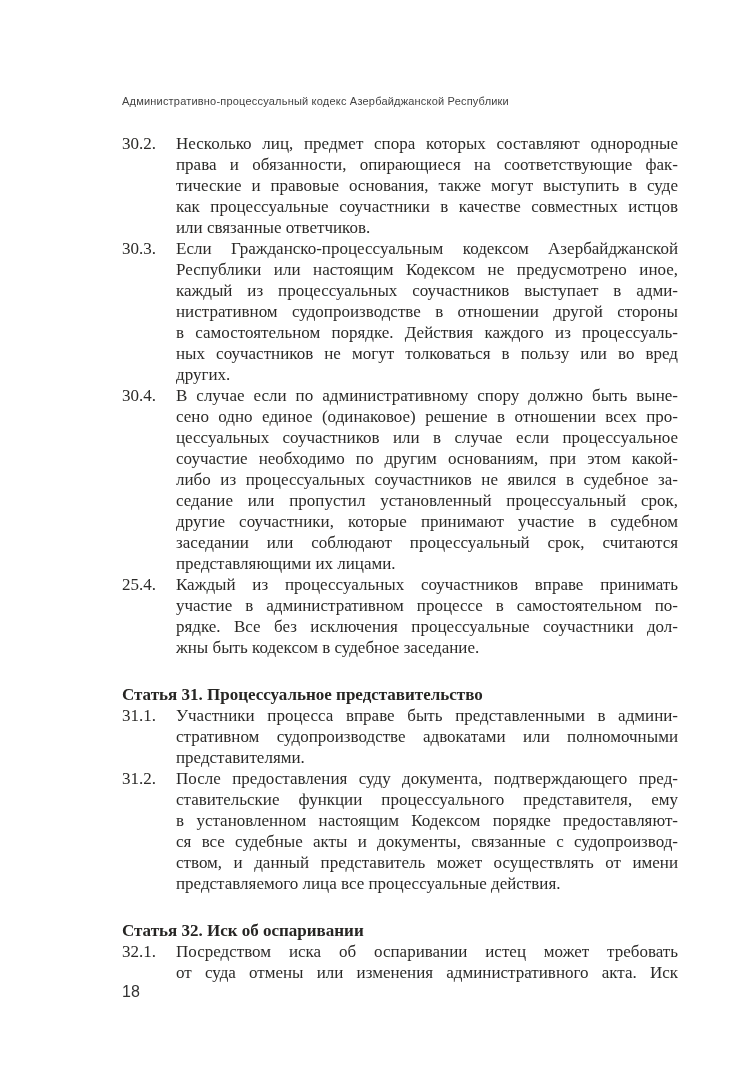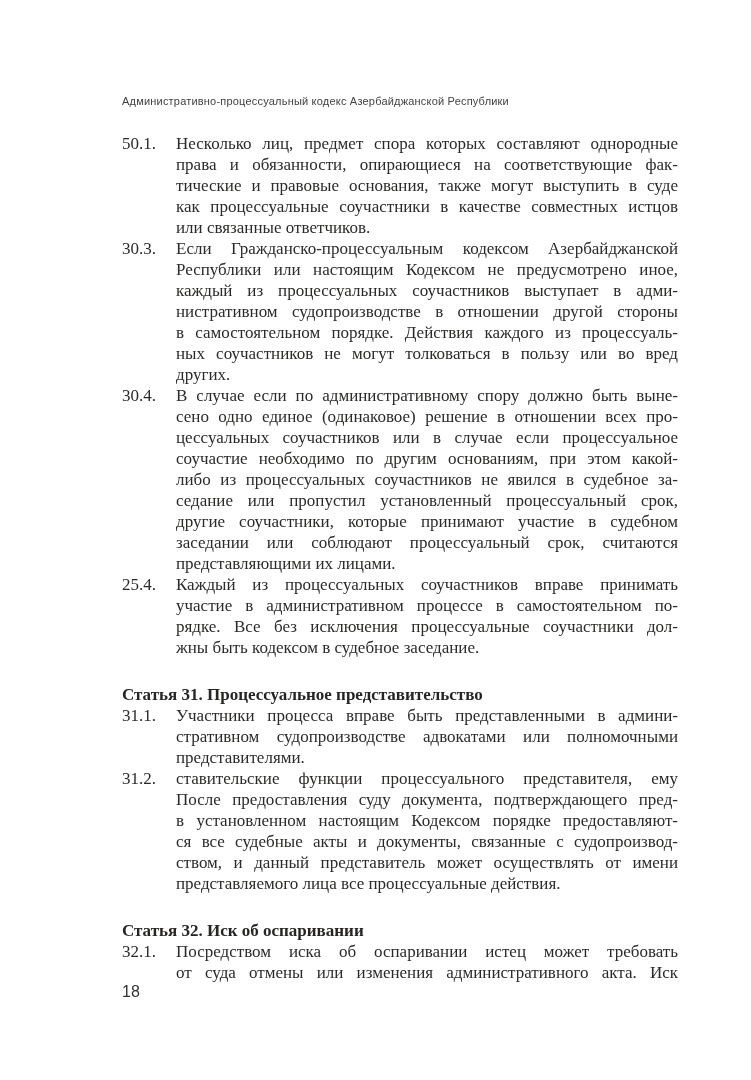--- a/index.html
+++ b/index.html
@@ -65,21 +65,21 @@
 </head>
 <body>
 
 <div class="page">
 
   <div class="running-header">Административно-процессуальный кодекс Азербайджанской Республики</div>
 
   <div class="content">
 
     <div class="clause">
-      <span class="clause-num">50.1.</span>
+      <span class="clause-num">30.2.</span>
       <div class="line">Несколько лиц, предмет спора которых составляют однородные</div>
       <div class="line">права и обязанности, опирающиеся на соответствующие фак-</div>
       <div class="line">тические и правовые основания, также могут выступить в суде</div>
       <div class="line">как процессуальные соучастники в качестве совместных истцов</div>
       <div class="line">или связанные ответчиков.</div>
     </div>
 
     <div class="clause">
       <span class="clause-num">30.3.</span>
       <div class="line">Если Гражданско-процессуальным кодексом Азербайджанской</div>
@@ -116,22 +116,22 @@
 
     <div class="clause">
       <span class="clause-num">31.1.</span>
       <div class="line">Участники процесса вправе быть представленными в админи-</div>
       <div class="line">стративном судопроизводстве адвокатами или полномочными</div>
       <div class="line">представителями.</div>
     </div>
 
     <div class="clause">
       <span class="clause-num">31.2.</span>
+      <div class="line">После предоставления суду документа, подтверждающего пред-</div>
       <div class="line">ставительские функции процессуального представителя, ему</div>
-      <div class="line">После предоставления суду документа, подтверждающего пред-</div>
       <div class="line">в установленном настоящим Кодексом порядке предоставляют-</div>
       <div class="line">ся все судебные акты и документы, связанные с судопроизвод-</div>
       <div class="line">ством, и данный представитель может осуществлять от имени</div>
       <div class="line">представляемого лица все процессуальные действия.</div>
     </div>
 
     <div class="article-heading">Статья 32. Иск об оспаривании</div>
 
     <div class="clause justify-all">
       <span class="clause-num">32.1.</span>

